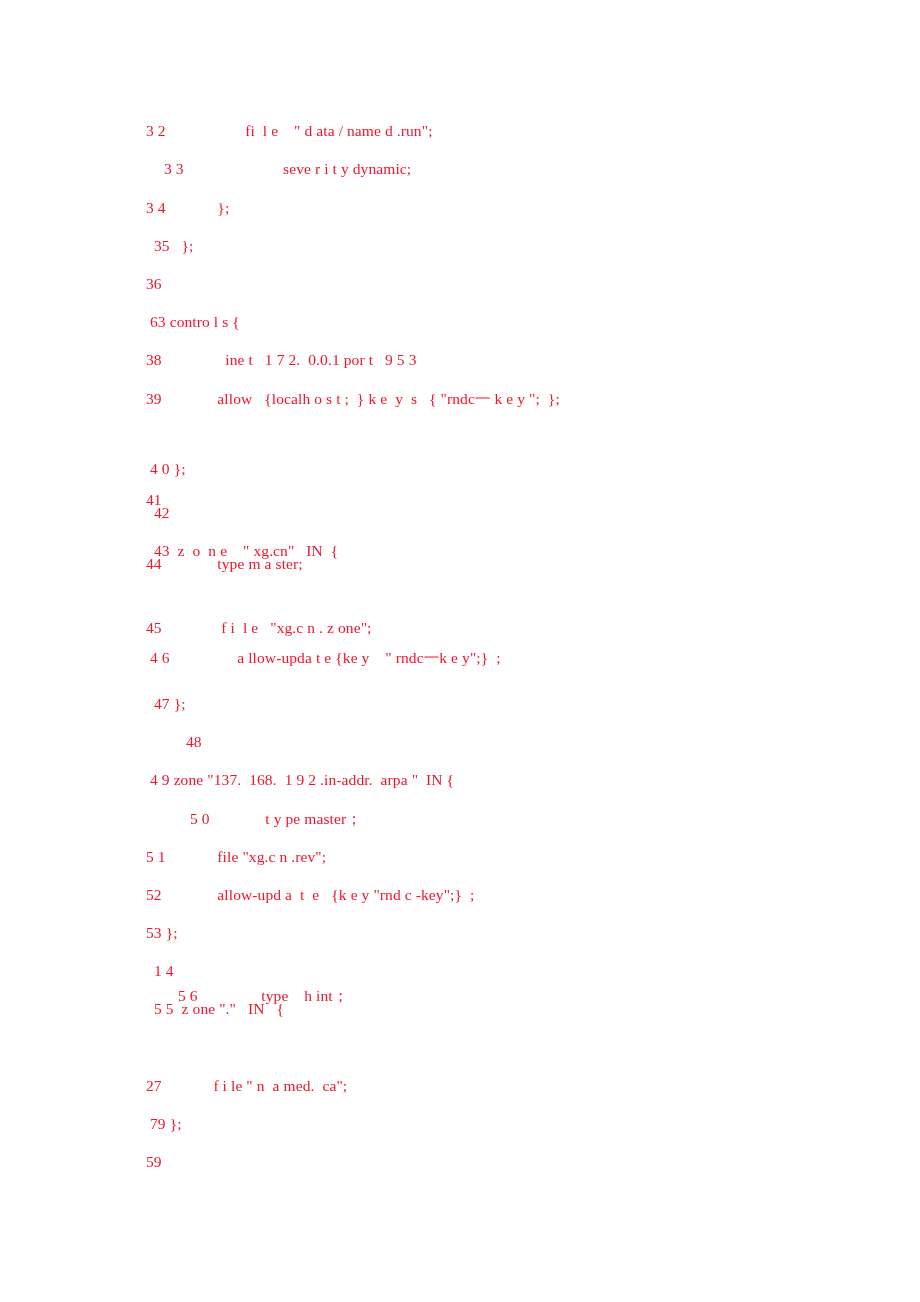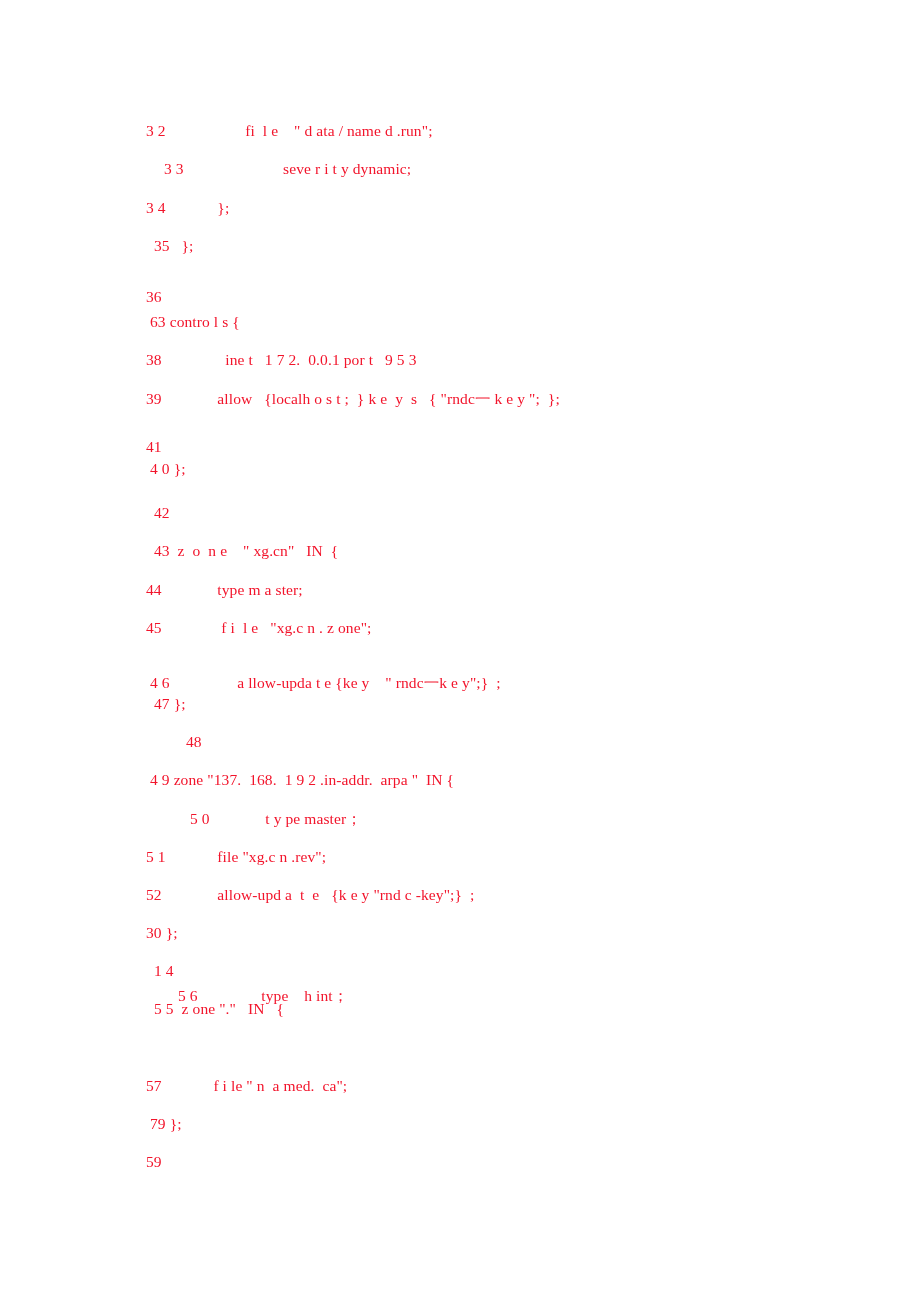--- a/index.html
+++ b/index.html
@@ -44,38 +44,38 @@
 </style>
 </head>
 <body>
 
 <div id="page" style="background: rgb(255, 255, 255);">
   <div class="code-listing" style="color: rgb(242, 20, 43);">
       <div class="code-line" style="left: 146px; top: 123px;"><span class="ln">3 2</span><span class="content">                    fi  l e    " d ata / name d .run";</span></div>
       <div class="code-line" style="left: 160px; top: 161px;"><span class="ln"> 3 3</span><span class="content">                         seve r i t y dynamic;</span></div>
       <div class="code-line" style="left: 146px; top: 200px;"><span class="ln">3 4</span><span class="content">             };</span></div>
       <div class="code-line" style="left: 146px; top: 238px;"><span class="ln">  35</span><span class="content">   };</span></div>
-      <div class="code-line" style="left: 146px; top: 289px; text-align: right;"><span class="ln">36</span><span class="content"></span></div>
+      <div class="code-line" style="left: 146px; top: 276px; text-align: right;"><span class="ln">36</span><span class="content"></span></div>
       <div class="code-line" style="left: 146px; top: 314px;"><span class="ln"> 63</span><span class="content"> contro l s {</span></div>
       <div class="code-line" style="left: 146px; top: 352px;"><span class="ln">38</span><span class="content">                ine t   1 7 2.  0.0.1 por t   9 5 3</span></div>
       <div class="code-line" style="left: 146px; top: 391px;"><span class="ln">39</span><span class="content">              allow   {localh o s t ;  } k e  y  s   { "rndc一 k e y ";  };</span></div>
       <div class="code-line" style="left: 146px; top: 429px; margin-top: 32px;"><span class="ln"> 4 0</span><span class="content"> };</span></div>
-      <div class="code-line" style="left: 146px; top: 439px;"><span class="ln">41</span><span class="content"></span></div>
+      <div class="code-line" style="left: 146px; top: 492px;"><span class="ln">41</span><span class="content"></span></div>
       <div class="code-line" style="left: 146px; top: 505px;"><span class="ln">  42</span><span class="content"></span></div>
       <div class="code-line" style="left: 146px; top: 543px;"><span class="ln">  43</span><span class="content">  z  o  n e    " xg.cn"   IN  {</span></div>
-      <div class="code-line" style="left: 146px; top: 582px;"><span class="ln">44</span><span class="content">              type m a ster;</span></div>
+      <div class="code-line" style="left: 146px; top: 556px;"><span class="ln">44</span><span class="content">              type m a ster;</span></div>
       <div class="code-line" style="left: 146px; top: 620px;"><span class="ln">45</span><span class="content">               f i  l e   "xg.c n . z one";</span></div>
-      <div class="code-line" style="left: 146px; top: 675px;"><span class="ln"> 4 6</span><span class="content">                 a llow-upda t e {ke y    " rndc一k e y";}  ;</span></div>
+      <div class="code-line" style="left: 146px; top: 650px;"><span class="ln"> 4 6</span><span class="content">                 a llow-upda t e {ke y    " rndc一k e y";}  ;</span></div>
       <div class="code-line" style="left: 146px; top: 696px;"><span class="ln">  47</span><span class="content"> };</span></div>
       <div class="code-line" style="left: 146px; top: 734px; margin-left: 40px;"><span class="ln">48</span><span class="content"></span></div>
       <div class="code-line" style="left: 146px; top: 772px;"><span class="ln"> 4 9</span><span class="content"> zone "137.  168.  1 9 2 .in-addr.  arpa "  IN {</span></div>
       <div class="code-line" style="left: 146px; top: 811px; margin-left: 40px;"><span class="ln"> 5 0</span><span class="content">              t y pe master；</span></div>
       <div class="code-line" style="left: 146px; top: 849px;"><span class="ln">5 1</span><span class="content">             file "xg.c n .rev";</span></div>
       <div class="code-line" style="left: 146px; top: 887px;"><span class="ln">52</span><span class="content">              allow-upd a  t  e   {k e y "rnd c -key";}  ;</span></div>
-      <div class="code-line" style="left: 146px; top: 925px;"><span class="ln">30</span><span class="content"> };</span></div>
+      <div class="code-line" style="left: 146px; top: 925px;"><span class="ln">53</span><span class="content"> };</span></div>
       <div class="code-line" style="left: 146px; top: 963px;"><span class="ln">  1 4</span><span class="content"></span></div>
       <div class="code-line" style="left: 146px; top: 1001px;"><span class="ln">  5 5</span><span class="content">  z one "."   IN   {</span></div>
       <div class="code-line" style="left: 146px; top: 988px; margin-left: 32px;"><span class="ln">5 6</span><span class="content">                type    h int；</span></div>
-      <div class="code-line" style="left: 146px; top: 1078px;"><span class="ln">57</span><span class="content">             f i le " n  a med.  ca";</span></div>
+      <div class="code-line" style="left: 146px; top: 1078px;"><span class="ln">27</span><span class="content">             f i le " n  a med.  ca";</span></div>
       <div class="code-line" style="left: 146px; top: 1116px;"><span class="ln"> 79</span><span class="content"> };</span></div>
       <div class="code-line" style="left: 146px; top: 1154px;"><span class="ln">59</span><span class="content"></span></div>
     </div>
 </div>
 
 </body></html>

